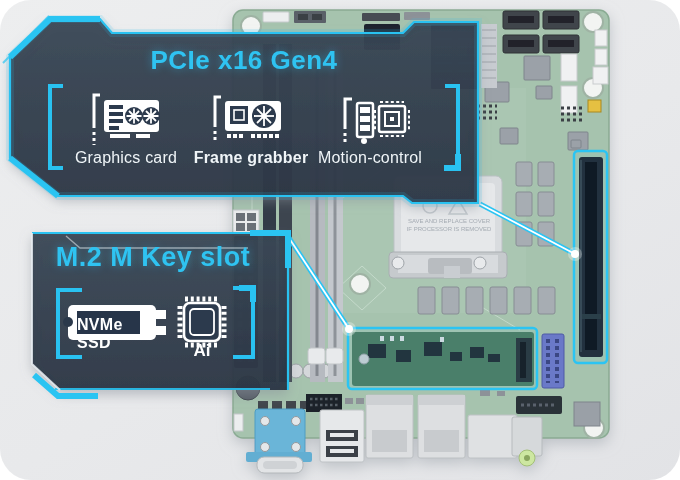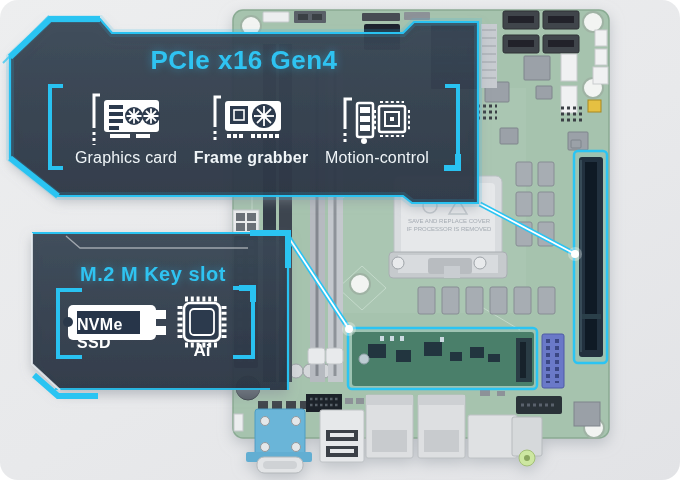--- a/index.html
+++ b/index.html
@@ -1,16 +1,16 @@
 <!DOCTYPE html>
 <html><head>
 <meta charset="utf-8">
 <style>
   html,body{margin:0;padding:0;background:#ffffff;}
-  #card{position:relative;width:680px;height:480px;border-radius:18px;overflow:hidden;
+  #card{position:relative;width:680px;height:480px;border-radius:31px;overflow:hidden;
         background:linear-gradient(150deg,#edeeef 0%,#e8e9eb 55%,#e2e3e6 100%);
         font-family:"Liberation Sans", sans-serif;}
   #scene{position:absolute;left:0;top:0;}
   .t{position:absolute;}
   .callout-title{color:#2fc3f1;font-weight:700;letter-spacing:.5px;text-align:center;
                  text-shadow:0 0 10px rgba(47,195,241,.45);}
   .item-label{color:#f0f5f8;font-size:16px;text-align:center;letter-spacing:.2px;}
   .tiny{color:#9aa1aa;text-align:center;opacity:.85;}
   .ssd-label{color:#ffffff;font-weight:700;font-size:16px;text-align:left;letter-spacing:.3px;}
   .ai-label{color:#ffffff;font-weight:700;font-size:17px;text-align:center;margin-top:28px;}
@@ -411,21 +411,21 @@
       </g>
       <rect x="184" y="303" width="36" height="38" rx="6" fill="#2c3a4d" stroke="#ffffff" stroke-width="2.6"></rect>
       <rect x="190" y="309" width="24" height="26" rx="4" fill="none" stroke="#ffffff" stroke-width="1.8"></rect>
     </g>
   </g>
 </svg>
 
 <div class="t callout-title" style="left:10px;top:45px;width:468px;font-size:26px;">PCIe x16 Gen4</div>
 <div class="t item-label" style="left:64px;top:149px;width:124px;text-align:center;">Graphics card</div>
 <div class="t item-label" style="left:189px;top:149px;width:124px;font-weight:bold;">Frame grabber</div>
-<div class="t item-label" style="left:313px;top:149px;width:128px;">Motion-control</div>
-
-<div class="t callout-title" style="left:38px;top:263px;width:230px;font-size:20px;">M.2 M Key slot</div>
+<div class="t item-label" style="left:306px;top:149px;width:128px;">Motion-control</div>
+
+<div class="t callout-title" style="left:38px;top:242px;width:230px;font-size:27px;">M.2 M Key slot</div>
 <div class="t ssd-label" style="left:77px;top:316px;width:63px;">NVMe SSD</div>
 <div class="t ai-label" style="left:186px;top:313px;width:32px;">Ai</div>
 
 <div class="t tiny" style="left:399px;top:218px;width:100px;font-size:6px;line-height:7px;">SAVE AND REPLACE COVER</div>
 <div class="t tiny" style="left:399px;top:226px;width:100px;font-size:6px;line-height:7px;">IF PROCESSOR IS REMOVED</div>
 </div>
 
 </body></html>

